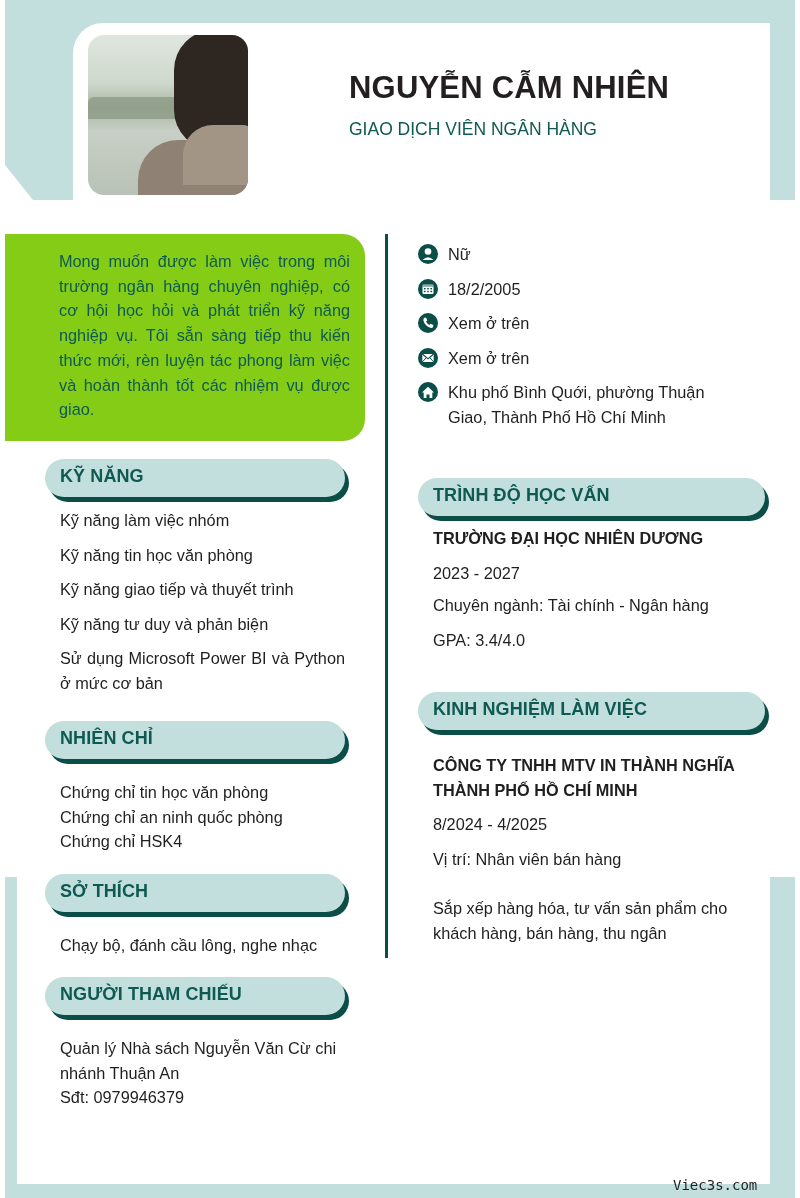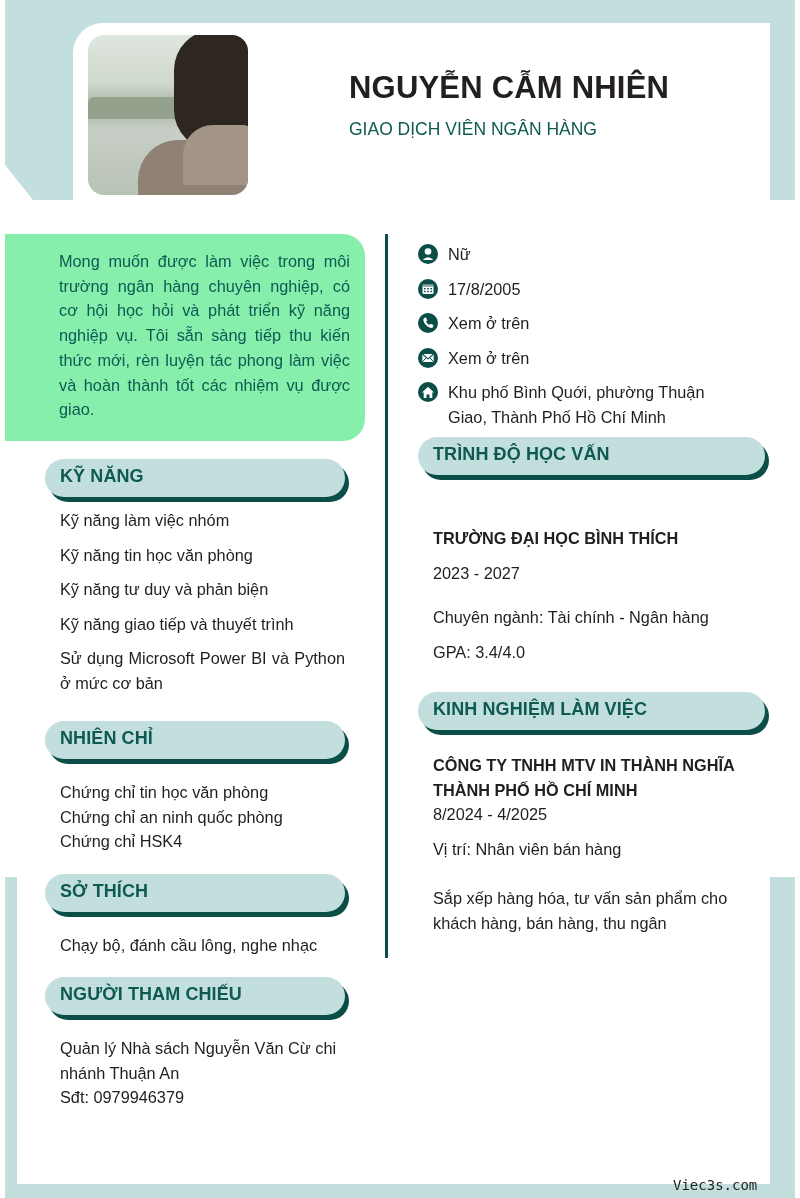--- a/index.html
+++ b/index.html
@@ -21,21 +21,21 @@
     background: linear-gradient(180deg, #dfe6df 0%, #cfd8cc 30%, #a9b5a4 45%, #c8cfc6 60%, #b9c2b6 100%); }
   .photo .trees { position: absolute; left: 0; top: 62px; width: 95px; height: 22px; background: #8d9b84; opacity: .8; border-radius: 6px 6px 0 0; }
   .photo .hair { position: absolute; left: 86px; top: -5px; width: 80px; height: 120px; background: #2e2620; border-radius: 40px 30px 20px 40px; }
   .photo .coat { position: absolute; left: 50px; top: 105px; width: 120px; height: 70px; background: #8f8275; border-radius: 40px 20px 0 0; }
   .photo .coat2 { position: absolute; left: 95px; top: 90px; width: 70px; height: 60px; background: #a39585; border-radius: 30px 10px 0 0; }
 
   .name { position: absolute; left: 349px; top: 70px; font-size: 31px; font-weight: 700; color: #231f20; letter-spacing: 0.2px; }
   .job-title { position: absolute; left: 349px; top: 119px; font-size: 17.5px; color: #0e5a52; }
 
   
-  .objective { position: absolute; left: 5px; top: 234px; width: 360px; height: 207px; background: #86efac;
+  .objective { position: absolute; left: 5px; top: 234px; width: 360px; height: 207px; background: #84cc16;
     border-top-right-radius: 22px; border-bottom-right-radius: 22px; }
   .objective p { position: absolute; left: 54px; top: 15px; width: 291px; font-size: 16.3px; line-height: 24.7px;
     color: #0e5a52; text-align: justify; }
 
   
   .divider { position: absolute; left: 385px; top: 234px; width: 3px; height: 724px; background: #0b4d47; }
 
   
   .contact { position: absolute; left: 418px; top: 243px; width: 330px; }
   .contact-row { display: flex; align-items: flex-start; margin-bottom: 11px; }
@@ -96,21 +96,21 @@
       <rect x="4.5" y="5.5" width="11" height="2.3" fill="#0b4d47" opacity=".5"></rect>
       <g fill="#0b4d47">
           <rect x="6" y="9" width="1.6" height="1.4"></rect>
           <rect x="9.2" y="9" width="1.6" height="1.4"></rect>
           <rect x="12.4" y="9" width="1.6" height="1.4"></rect>
           <rect x="6" y="11.8" width="1.6" height="1.4"></rect>
           <rect x="9.2" y="11.8" width="1.6" height="1.4"></rect>
           <rect x="12.4" y="11.8" width="1.6" height="1.4"></rect>
         </g>
     </svg>
-    <span class="txt">17/8/2005</span>
+    <span class="txt">18/2/2005</span>
   </div>
   <div class="contact-row">
     <svg class="ic" viewBox="0 0 20 20">
       <circle cx="10" cy="10" r="10" fill="#0b4d47"></circle>
       <path d="M6 5 L8 4.6 L9.3 7.6 L8 8.6 Q9.2 11 11.4 12.1 L12.4 10.8 L15.4 12.1 L15 14.2 Q13.8 15.4 11.5 14.5 Q6.5 12 5.4 7.5 Q5.2 6 6 5 Z" fill="#ffffff"></path>
     </svg>
     <span class="txt">Xem ở trên</span>
   </div>
   <div class="contact-row">
     <svg class="ic" viewBox="0 0 20 20">
@@ -129,22 +129,22 @@
     <span class="txt" style="width:290px">Khu phố Bình Quới, phường Thuận Giao, Thành Phố Hồ Chí Minh</span>
   </div>
 </div>
 
 <div class="sec-head" style="left:45px; top:459px; width:300px;">
   <span>KỸ NĂNG</span>
 </div>
 <div class="list" style="left:60px; top:508px; width:285px;">
   <div class="item" style="margin-bottom:10px">Kỹ năng làm việc nhóm</div>
   <div class="item" style="margin-bottom:10px">Kỹ năng tin học văn phòng</div>
+  <div class="item" style="margin-bottom:10px">Kỹ năng giao tiếp và thuyết trình</div>
   <div class="item" style="margin-bottom:10px">Kỹ năng tư duy và phản biện</div>
-  <div class="item" style="margin-bottom:10px">Kỹ năng giao tiếp và thuyết trình</div>
   <div class="item just">Sử dụng Microsoft Power BI và Python ở mức cơ bản</div>
 </div>
 
 <div class="sec-head" style="left:45px; top:721px; width:300px;">
   <span>NHIÊN CHỈ</span>
 </div>
 <div class="list" style="left:60px; top:780px; width:285px;">
   <div class="item">Chứng chỉ tin học văn phòng</div>
   <div class="item">Chứng chỉ an ninh quốc phòng</div>
   <div class="item">Chứng chỉ HSK4</div>
@@ -158,33 +158,33 @@
 </div>
 
 <div class="sec-head" style="left:45px; top:977px; width:300px;">
   <span>NGƯỜI THAM CHIẾU</span>
 </div>
 <div class="list" style="left:60px; top:1036px; width:290px;">
   <div class="item">Quản lý Nhà sách Nguyễn Văn Cừ chi nhánh Thuận An</div>
   <div class="item">Sđt: 0979946379</div>
 </div>
 
-<div class="sec-head" style="left:418px; top:437px; width:347px;text-decoration:underline;">
+<div class="sec-head" style="left:418px; top:478px; width:347px;text-decoration:underline;">
   <span>TRÌNH ĐỘ HỌC VẤN</span>
 </div>
 <div class="list" style="left:433px; top:526px; width:320px;">
-  <div class="item bold" style="margin-bottom:10px">TRƯỜNG ĐẠI HỌC BÌNH THÍCH</div>
-  <div class="item" style="margin-bottom:20px">2023 - 2027</div>
+  <div class="item bold" style="margin-bottom:10px">TRƯỜNG ĐẠI HỌC NHIÊN DƯƠNG</div>
+  <div class="item" style="margin-bottom:8px">2023 - 2027</div>
   <div class="item" style="margin-bottom:10px">Chuyên ngành: Tài chính - Ngân hàng</div>
   <div class="item">GPA: 3.4/4.0</div>
 </div>
 
 <div class="sec-head" style="left:418px; top:692px; width:347px;text-decoration:underline;">
   <span>KINH NGHIỆM LÀM VIỆC</span>
 </div>
 <div class="list" style="left:433px; top:753px; width:320px;">
-  <div class="item bold" style="width:305px">CÔNG TY TNHH MTV IN THÀNH NGHĨA THÀNH PHỐ HỒ CHÍ MINH</div>
+  <div class="item bold" style="margin-bottom:10px; width:305px">CÔNG TY TNHH MTV IN THÀNH NGHĨA THÀNH PHỐ HỒ CHÍ MINH</div>
   <div class="item" style="margin-bottom:10px">8/2024 - 4/2025</div>
   <div class="item" style="margin-bottom:25px">Vị trí: Nhân viên bán hàng</div>
   <div class="item" style="width:310px">Sắp xếp hàng hóa, tư vấn sản phẩm cho khách hàng, bán hàng, thu ngân</div>
 </div>
 
 <div class="watermark">Viec3s.com</div>
 
 </body></html>

